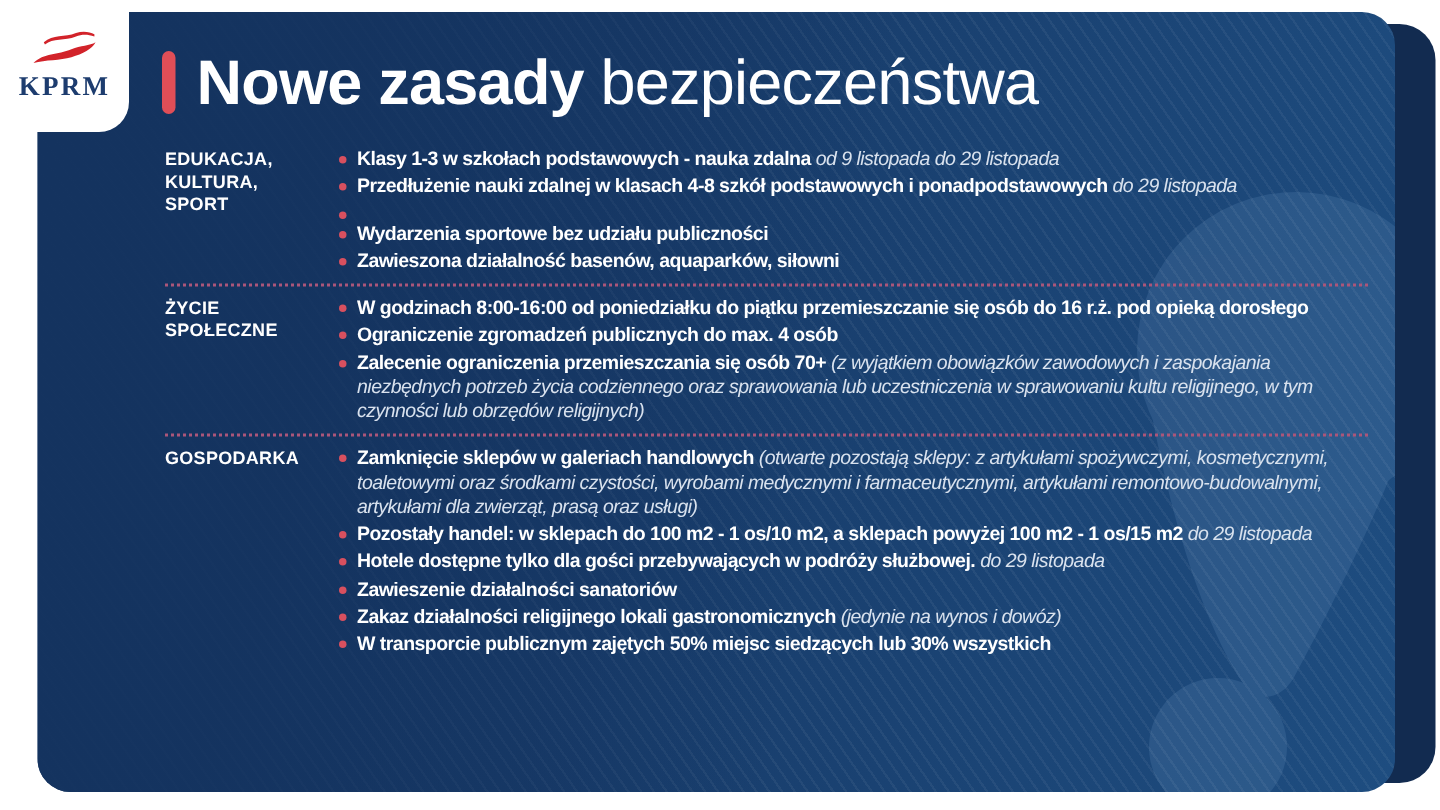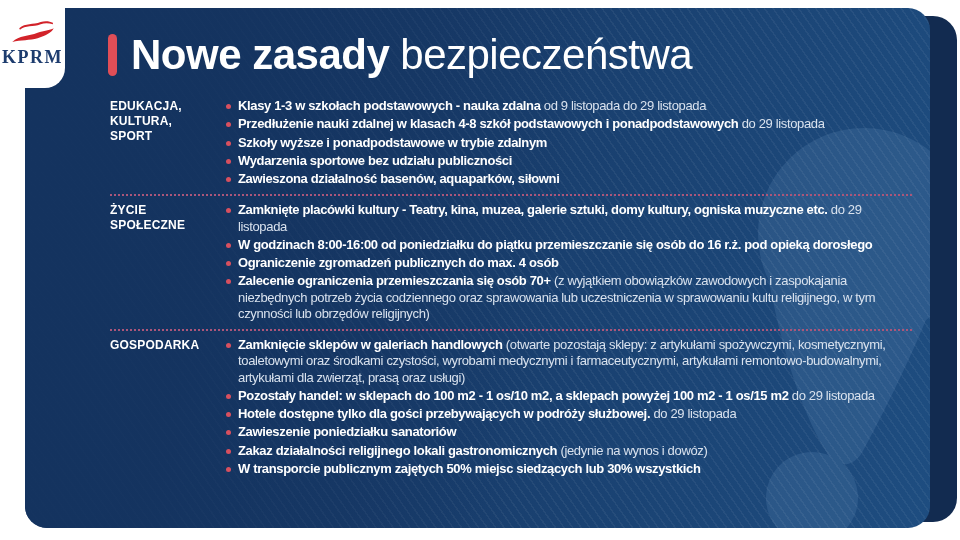--- a/index.html
+++ b/index.html
@@ -27,21 +27,21 @@
     position:absolute;inset:0;
     background:repeating-linear-gradient(55deg,rgba(255,255,255,0.05) 0 1.5px,transparent 1.5px 7px);
   }
   .fade{
     position:absolute;inset:0;
     background:linear-gradient(100deg,#14335f 0%,rgba(20,51,95,0.85) 22%,rgba(20,51,95,0) 58%);
   }
 
   
   .logo-panel{
-    position:absolute;left:0;top:0;width:65px;height:88px;background:#ffffff;
+    position:absolute;left:0;top:0;width:86px;height:88px;background:#ffffff;
     border-radius:0 0 20px 0;display:flex;flex-direction:column;
     align-items:center;justify-content:center;gap:3px;z-index:6;
   }
   .flag{width:46px;height:24px;}
   .logo-text{
     font-family:"Liberation Serif","DejaVu Serif",serif;font-weight:700;
     font-size:18px;letter-spacing:1.5px;color:var(--navy-logo,#1d3c6e);
   }
 
   
@@ -62,21 +62,21 @@
     line-height:1.26;letter-spacing:0.2px;padding-top:1px;
   }
   .section-items{flex:1;min-width:0;padding-left:12px;}
   .item{display:flex;gap:7px;margin-bottom:2px;}
   .bullet{
     width:5px;height:5px;border-radius:50%;background:var(--bullet,#d8505f);
     margin-top:6px;flex:none;
   }
   .item-text{margin:0;color:#ffffff;font-size:13px;line-height:1.25;letter-spacing:-0.35px;}
   .seg-bold{font-weight:700;}
-  .seg-italic{font-weight:400;color:var(--italic-text,#d9e2ee);}
+  .seg-italic{font-style:italic;font-weight:400;color:var(--italic-text,#d9e2ee);}
 
   .separator{border-top:2px dotted var(--separator-dot,#ab567a);margin:5px 0 6px 0;height:0;}
 </style>
 </head>
 <body>
 
 <div class="page">
 
   <div class="back-panel"></div>
 
@@ -110,43 +110,38 @@
             <div class="item">
               <span class="bullet"></span>
               <p class="item-text"><span class="seg-bold">Klasy 1-3 w szkołach podstawowych - nauka zdalna </span><span class="seg-italic">od 9 listopada do 29 listopada</span></p>
             </div>
             <div class="item">
               <span class="bullet"></span>
               <p class="item-text"><span class="seg-bold">Przedłużenie nauki zdalnej w klasach 4-8 szkół podstawowych i ponadpodstawowych </span><span class="seg-italic">do 29 listopada</span></p>
             </div>
             <div class="item">
               <span class="bullet"></span>
-              <p class="item-text"><span class="seg-bold">Szkoły wyższe i ponadpodstawowe w trybie zdalnym</span></p>
             </div>
             <div class="item">
               <span class="bullet"></span>
               <p class="item-text"><span class="seg-bold">Wydarzenia sportowe bez udziału publiczności</span></p>
             </div>
             <div class="item">
               <span class="bullet"></span>
               <p class="item-text"><span class="seg-bold">Zawieszona działalność basenów, aquaparków, siłowni</span></p>
             </div>
           </div>
   </section>
 <div class="separator"></div>
   <section class="section">
     <div class="section-label">
             <div>ŻYCIE</div>
             <div>SPOŁECZNE</div>
           </div>
     <div class="section-items">
-            <div class="item">
-              <span class="bullet"></span>
-              <p class="item-text"><span class="seg-bold">Zamknięte placówki kultury - Teatry, kina, muzea, galerie sztuki, domy kultury, ogniska muzyczne etc. </span><span class="seg-italic">do 29 listopada</span></p>
-            </div>
             <div class="item">
               <span class="bullet"></span>
               <p class="item-text"><span class="seg-bold">W godzinach 8:00-16:00 od poniedziałku do piątku przemieszczanie się osób do 16 r.ż. pod opieką dorosłego</span></p>
             </div>
             <div class="item">
               <span class="bullet"></span>
               <p class="item-text"><span class="seg-bold">Ograniczenie zgromadzeń publicznych do max. 4 osób</span></p>
             </div>
             <div class="item">
               <span class="bullet"></span>
@@ -167,21 +162,21 @@
             <div class="item">
               <span class="bullet"></span>
               <p class="item-text"><span class="seg-bold">Pozostały handel: w sklepach do 100 m2 - 1 os/10 m2, a sklepach powyżej 100 m2 - 1 os/15 m2 </span><span class="seg-italic">do 29 listopada</span></p>
             </div>
             <div class="item">
               <span class="bullet"></span>
               <p class="item-text"><span class="seg-bold">Hotele dostępne tylko dla gości przebywających w podróży służbowej. </span><span class="seg-italic">do 29 listopada</span></p>
             </div>
             <div class="item">
               <span class="bullet"></span>
-              <p class="item-text"><span class="seg-bold">Zawieszenie poniedziałku sanatoriów</span></p>
+              <p class="item-text"><span class="seg-bold">Zawieszenie działalności sanatoriów</span></p>
             </div>
             <div class="item">
               <span class="bullet"></span>
               <p class="item-text"><span class="seg-bold">Zakaz działalności religijnego lokali gastronomicznych </span><span class="seg-italic">(jedynie na wynos i dowóz)</span></p>
             </div>
             <div class="item">
               <span class="bullet"></span>
               <p class="item-text"><span class="seg-bold">W transporcie publicznym zajętych 50% miejsc siedzących lub 30% wszystkich</span></p>
             </div>
           </div>

